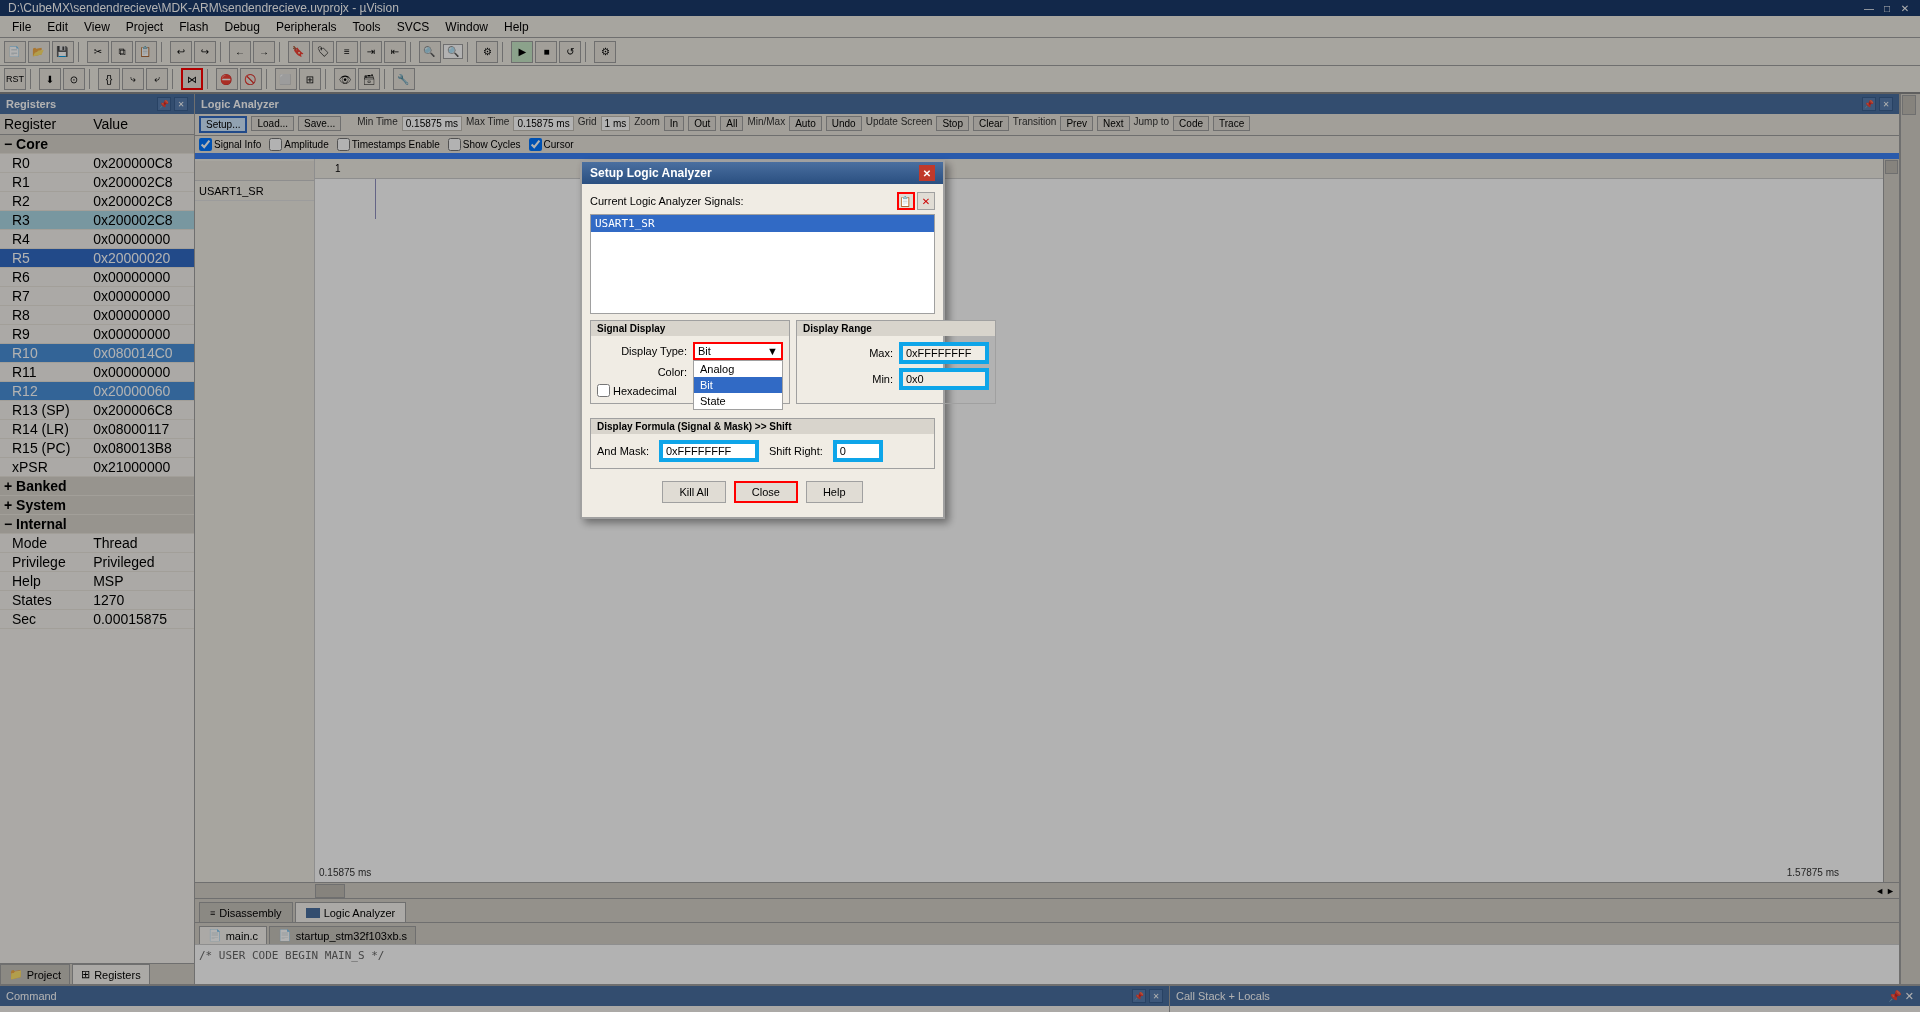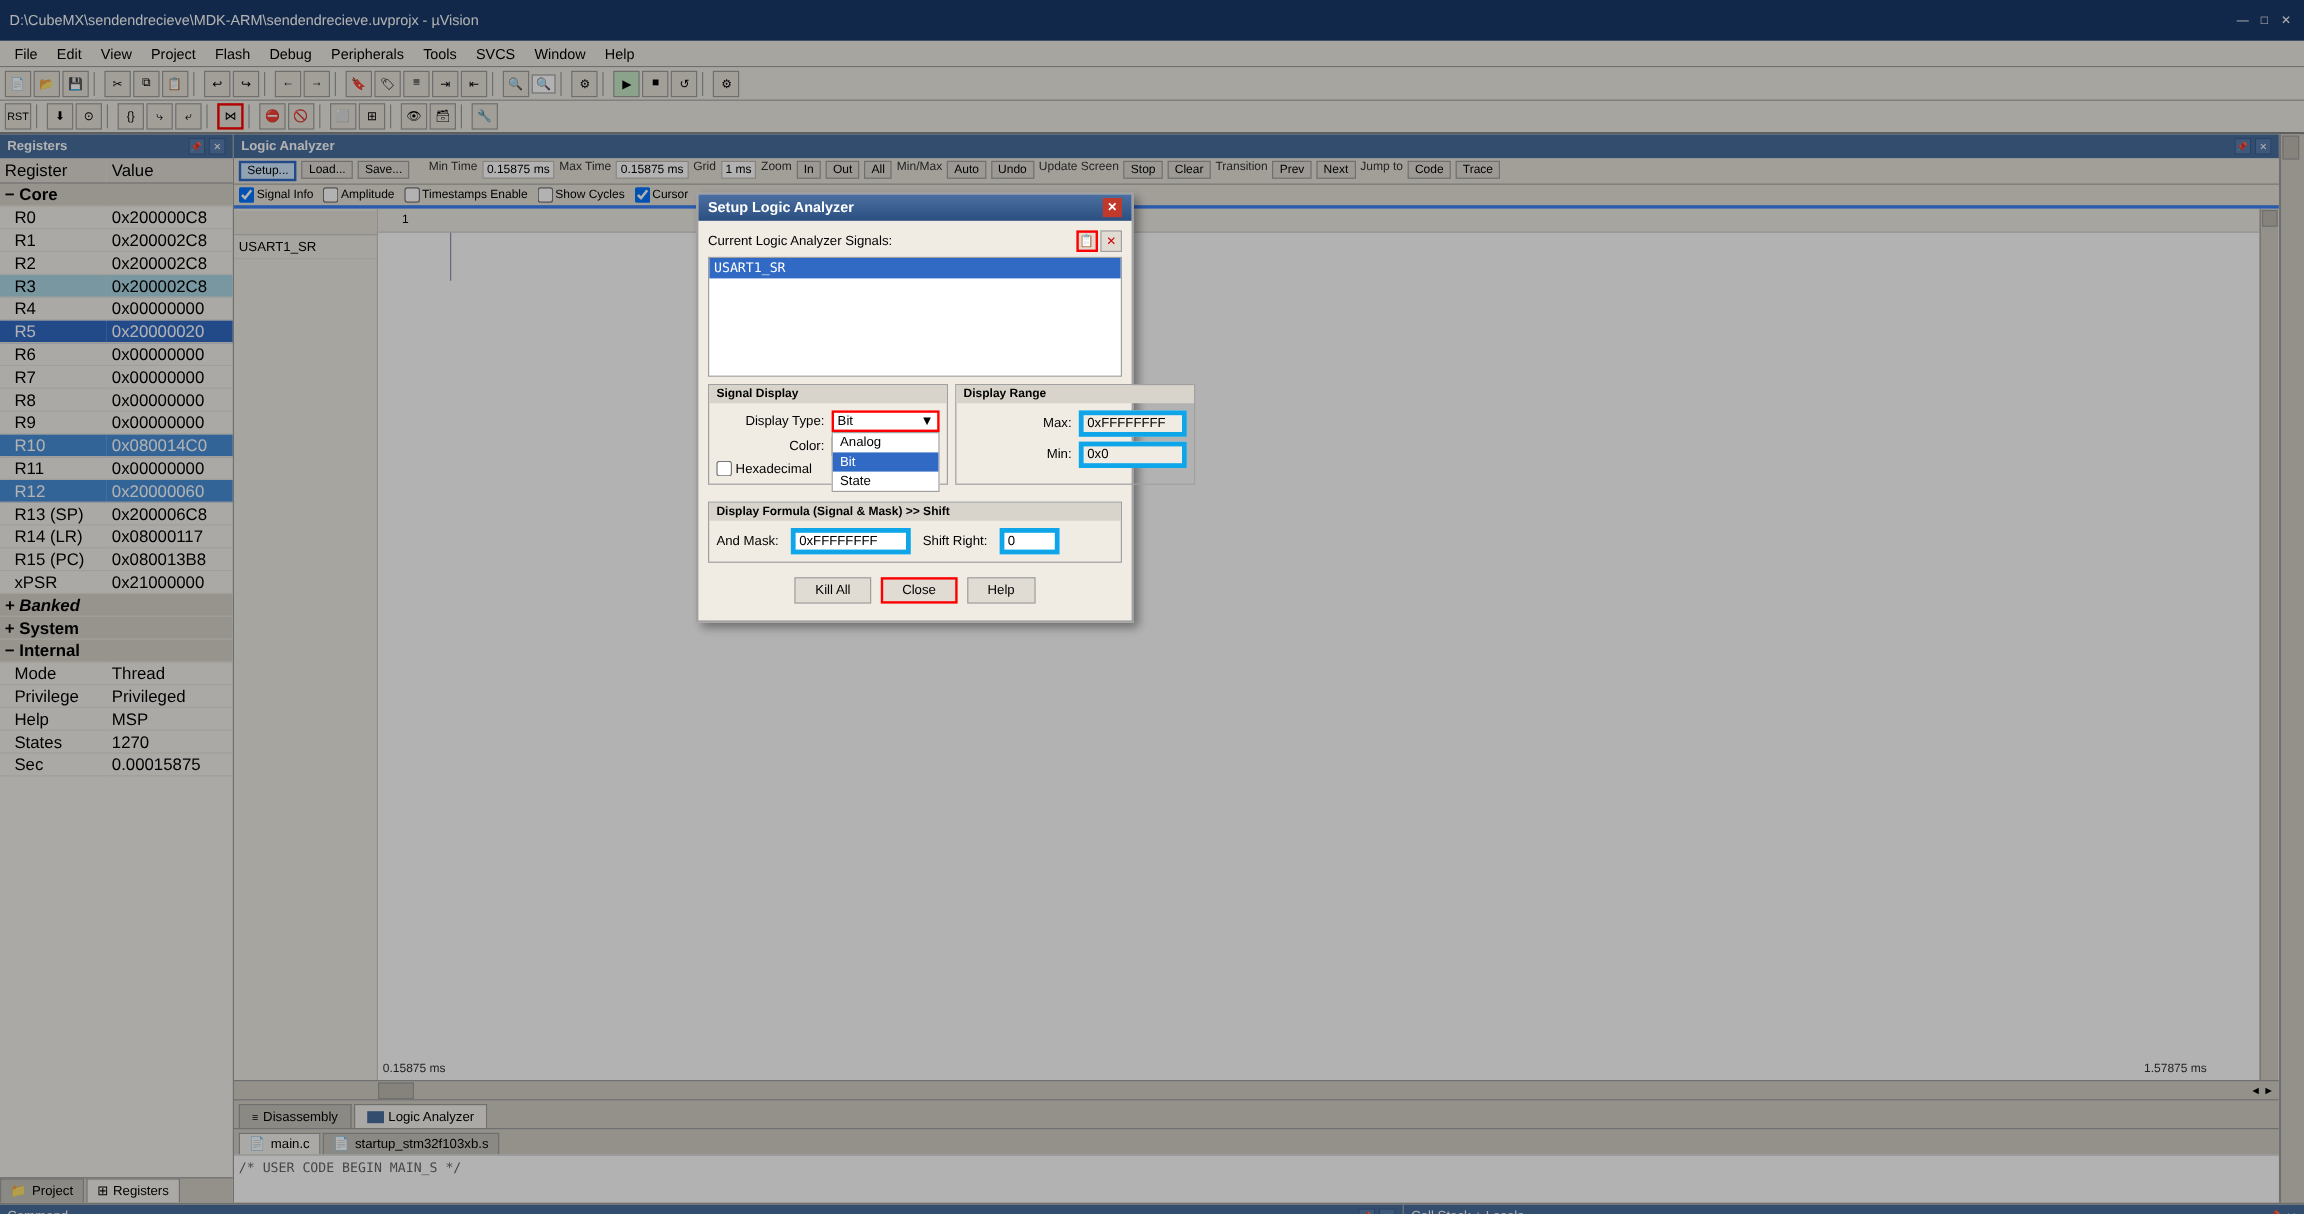--- a/index.html
+++ b/index.html
@@ -1,19 +1,19 @@
 <!DOCTYPE html>
 <html><head>
   <meta charset="utf-8">
   <style>
     * { box-sizing: border-box; margin: 0; padding: 0; }
     body { font-family: 'Segoe UI', Tahoma, Geneva, Verdana, sans-serif; font-size: 11px; background: #d4d0c8; overflow: hidden; width: 1920px; height: 1012px; }
     
     
-    #title-bar { background: #1a3a6b; color: white; height: 34px; display: flex; align-items: center; justify-content: space-between; padding: 0 8px; font-size: 12px; }
+    #title-bar { background: #1a3a6b; color: white; height: 16px; display: flex; align-items: center; justify-content: space-between; padding: 0 8px; font-size: 12px; }
     #title-bar .title { display: flex; align-items: center; gap: 6px; }
     #title-controls { display: flex; gap: 4px; }
     #title-controls span { width: 14px; height: 14px; display: flex; align-items: center; justify-content: center; font-size: 10px; cursor: pointer; color: white; }
     
     
     #menu-bar { background: #f0ece4; height: 22px; display: flex; align-items: center; padding: 0 4px; border-bottom: 1px solid #a0a0a0; }
     .menu-item { padding: 2px 8px; cursor: pointer; font-size: 12px; }
     
     
     .toolbar { background: #f0ece4; height: 28px; display: flex; align-items: center; padding: 2px 4px; border-bottom: 1px solid #a0a0a0; gap: 2px; }
@@ -45,21 +45,21 @@
     
     #la-toolbar { background: #e8e4dc; border-bottom: 1px solid #a0a0a0; padding: 2px 4px; display: flex; align-items: flex-start; gap: 4px; flex-wrap: wrap; }
     .la-group { display: flex; align-items: center; gap: 2px; border: 1px solid #c0bcb4; padding: 1px 3px; background: white; }
     .la-label { font-size: 10px; color: #333; white-space: nowrap; }
     .la-value { font-size: 10px; color: #000; }
     .la-btn { padding: 1px 5px; background: #e0dcd4; border: 1px solid #a0a0a0; font-size: 10px; cursor: pointer; }
     .la-btn.setup { background: #d0e8ff; border: 2px solid #316ac5; }
     .la-check { display: flex; align-items: center; gap: 2px; }
     
     
-    #signal-info-row { background: #e8e4dc; border-bottom: 3px solid #3b82f6; padding: 2px 4px; display: flex; align-items: center; gap: 8px; font-size: 10px; }
+    #signal-info-row { background: #e8e4dc; border-bottom: 6px solid #3b82f6; padding: 2px 4px; display: flex; align-items: center; gap: 8px; font-size: 10px; }
     
     
     #la-display { background: white; flex: 1; position: relative; overflow: hidden; }
     #la-signal-area { width: 100%; height: 100%; display: flex; }
     #la-signal-names { width: 120px; background: #f0ece4; border-right: 1px solid #ccc; padding-top: 2px; }
     .la-signal-name { height: 20px; display: flex; align-items: center; padding: 0 4px; font-size: 11px; border-bottom: 1px solid #e0e0e0; }
     #la-signal-canvas { flex: 1; position: relative; overflow: hidden; }
     
     
     #bottom-tabs { background: #d4d0c8; border-top: 1px solid #a0a0a0; display: flex; align-items: flex-end; padding: 2px 4px 0 4px; height: 24px; }
@@ -296,21 +296,21 @@
             </tr>
             <tr>
               <td class="reg-subsection">R15 (PC)</td>
               <td>0x080013B8</td>
             </tr>
             <tr>
               <td class="reg-subsection">xPSR</td>
               <td>0x21000000</td>
             </tr>
             <tr class="reg-section">
-              <td colspan="2" style="padding-left: 4px; font-style: italic;">+ Banked</td>
+              <td colspan="2" style="padding-left: 4px;">+ Banked</td>
             </tr>
             <tr class="reg-section">
               <td colspan="2" style="padding-left: 4px;">+ System</td>
             </tr>
             <tr class="reg-section">
               <td colspan="2" style="padding-left: 4px;">− Internal</td>
             </tr>
             <tr>
               <td class="reg-subsection">Mode</td>
               <td>Thread</td>

